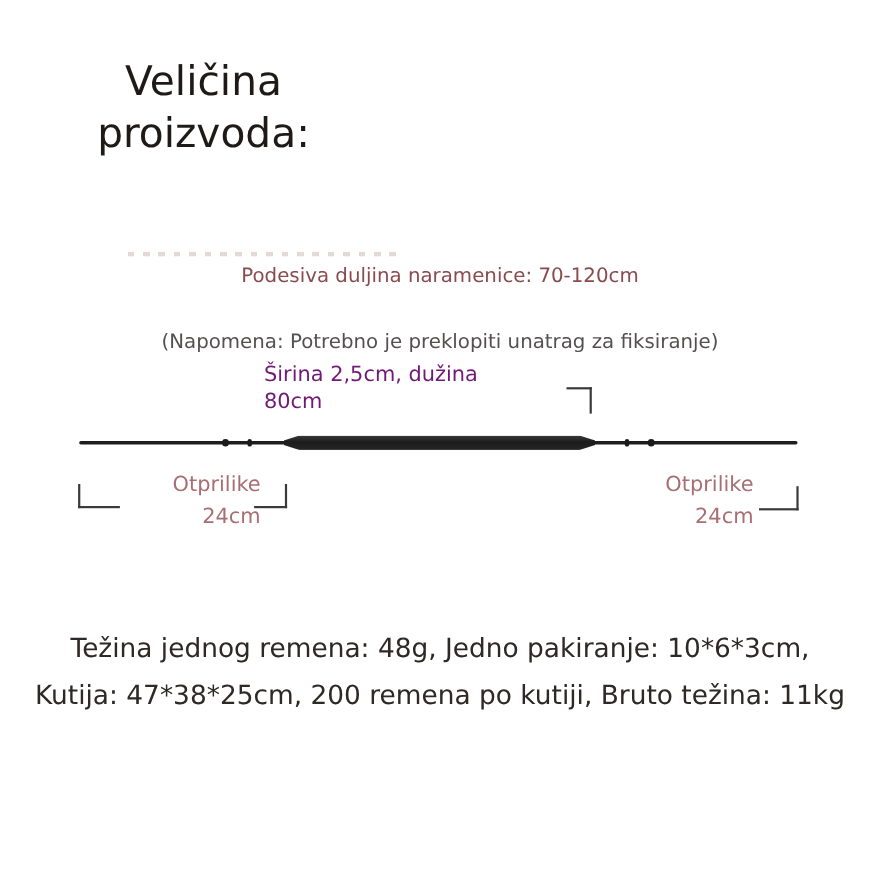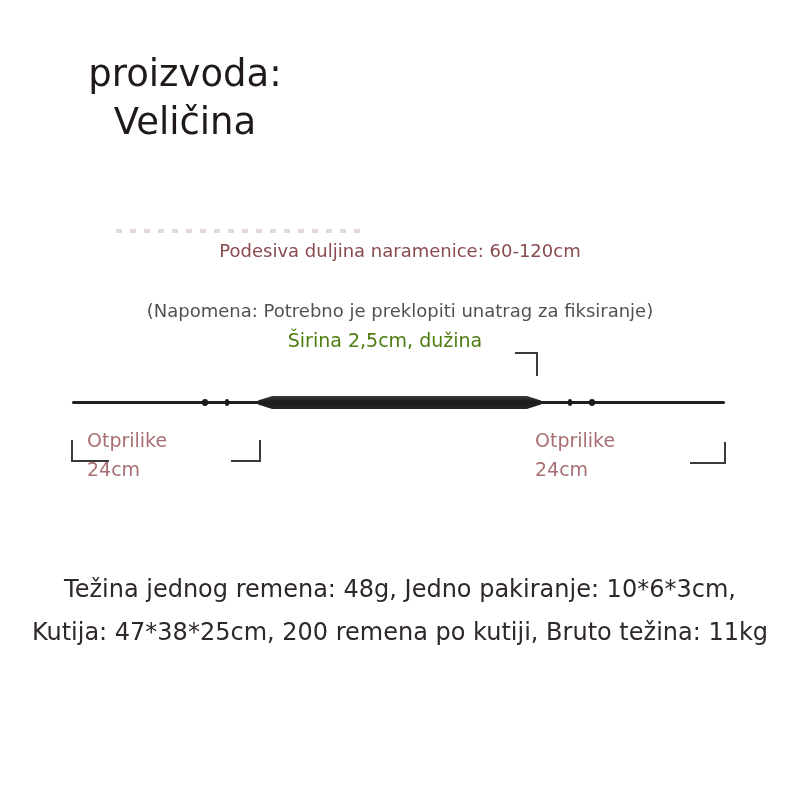--- a/index.html
+++ b/index.html
@@ -50,24 +50,24 @@
       width: 560px;
       text-align: center;
       font-size: 18px;
       color: #555050;
     }
     .pad-dims {
       position: absolute;
       left: 240px;
       top: 328px;
       width: 290px;
-      text-align: center;
+      text-align: left;
       font-size: 19px;
       line-height: 25px;
-      color: #4d7c0f;
+      color: #701a75;
     }
     .pad-dims span { display: block; }
     .bracket-pad {
       position: absolute;
       left: 515px;
       top: 352px;
       width: 21px;
       height: 22px;
       border-top: 2px solid #3a3a3a;
       border-right: 2px solid #3a3a3a;
@@ -96,21 +96,21 @@
       top: 399px;
       width: 6px;
       height: 7px;
       background: #1a1a1a;
       border-radius: 3px;
     }
     
     .side-label {
       position: absolute;
       width: 150px;
-      text-align: left;
+      text-align: right;
       font-size: 19px;
       line-height: 29px;
       color: #a86f73;
     }
     .side-label span { display: block; }
     .side-left { left: 87px; top: 426px; }
     .side-right { left: 535px; top: 426px; }
     .bracket {
       position: absolute;
       height: 20px;
@@ -127,32 +127,33 @@
       text-align: center;
       font-size: 24px;
       line-height: 43px;
       color: #2e2826;
     }
   </style>
 </head>
 <body>
 
 <div class="title">
+  <span>Veličina</span>
   <span>proizvoda:</span>
-  <span>Veličina</span>
 </div>
 
 <div class="artifact"></div>
 
-<div class="adj-length">Podesiva duljina naramenice: 60-120cm</div>
+<div class="adj-length">Podesiva duljina naramenice: 70-120cm</div>
 
 <div class="note">(Napomena: Potrebno je preklopiti unatrag za fiksiranje)</div>
 
 <div class="pad-dims">
   <span>Širina 2,5cm, dužina</span>
+  <span>80cm</span>
 </div>
 <div class="bracket-pad"></div>
 
 <div>
   <div class="strap-cord cord-left"></div>
   <div class="knot" style="left:202px"></div>
   <div class="knot" style="left:225px;width:4px"></div>
   <div class="strap-pad"></div>
   <div class="strap-cord cord-right"></div>
   <div class="knot" style="left:568px;width:4px"></div>

